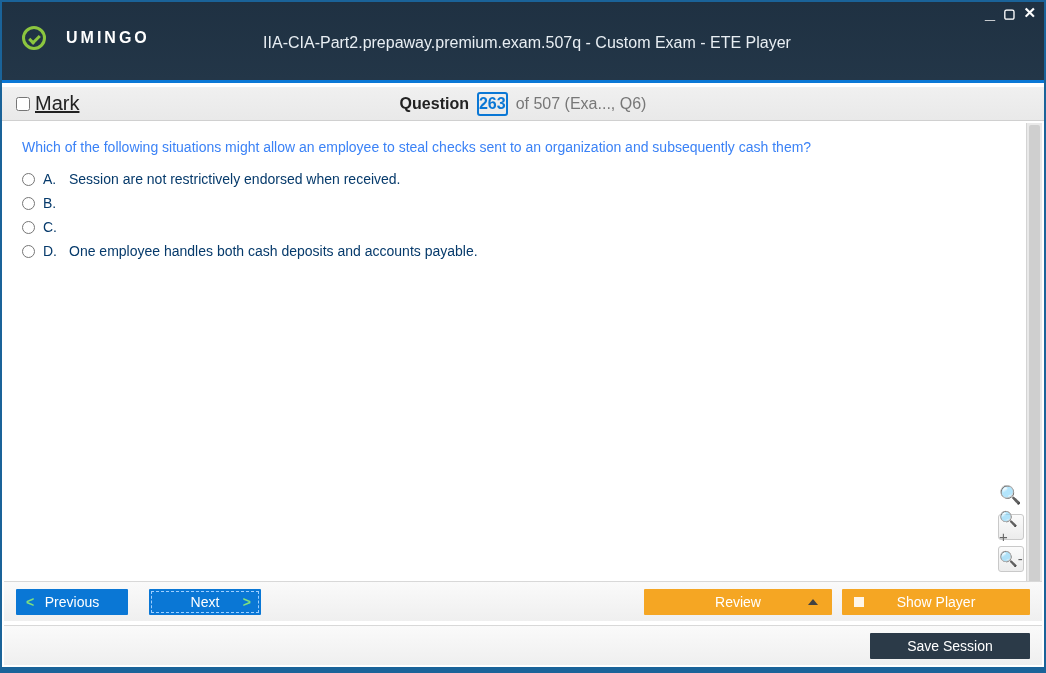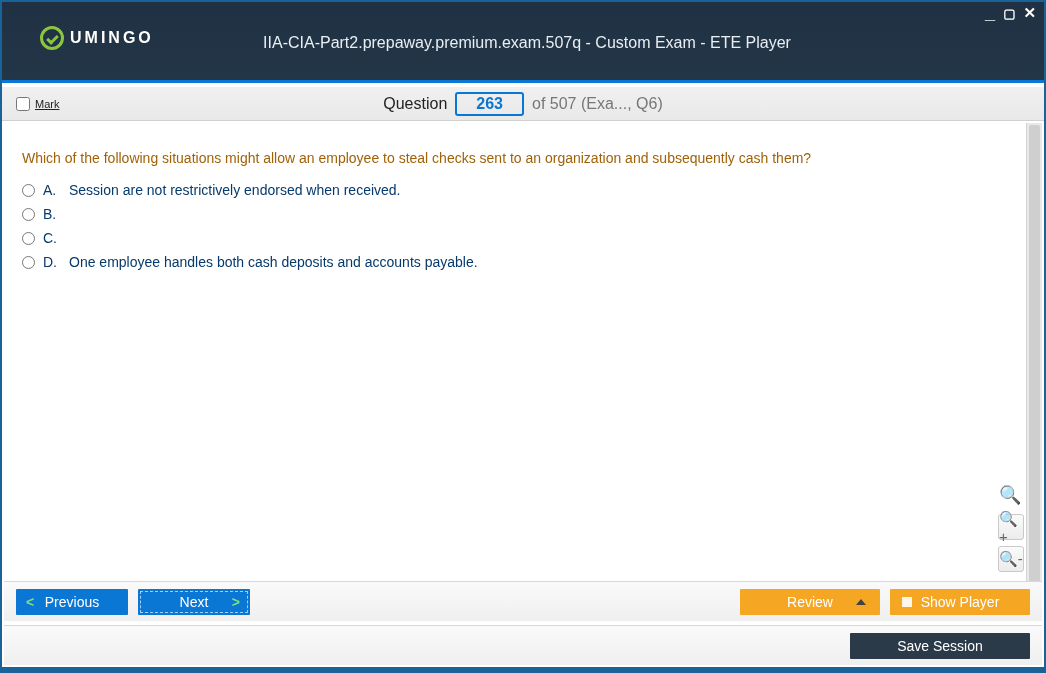--- a/index.html
+++ b/index.html
@@ -2,68 +2,68 @@
 <html><head>
 <meta charset="utf-8">
 <style>
   * { box-sizing: border-box; margin: 0; padding: 0; }
   html, body { width: 1046px; height: 673px; font-family: Arial, Helvetica, sans-serif; overflow: hidden; background:#fff; }
   .outer-border { width:1046px; height:673px; border-top:2px solid #1a6399; border-left:2px solid #1a6399; border-right:2px solid #1a6399; border-bottom:6px solid #1a6399; position:relative; background:#fff; }
   
   .top-header { height:78px; background:linear-gradient(#1f3142,#233648); position:relative; color:#e8eef3; }
   .win-controls { position:absolute; top:2px; right:8px; display:flex; gap:8px; align-items:center; color:#fff; font-weight:bold; }
   .win-controls span { cursor:pointer; font-family:Arial; }
-  .logo { position:absolute; left:38px; top:24px; display:flex; align-items:center; gap:6px;text-align:right; }
+  .logo { position:absolute; left:20px; top:24px; display:flex; align-items:center; gap:20px;text-align:right; }
   .logo-text { color:#fff; letter-spacing:3px; font-weight:bold; font-size:16px; }
   .title { position:absolute; left:8px; right:0; top:32px; text-align:center; color:#e8eef3; font-size:16px; }
   
   .blue-rule { height:3px; background:#0a77d5; }
   .header-spacer { height:4px; background:#fff; }
   
   .q-toolbar { height:34px; background:linear-gradient(#f0f0f0,#e9e9e9); border-bottom:1px solid #d0d0d0; display:flex; align-items:center; position:relative; }
   .mark-wrap { position:absolute; left:14px; display:flex; align-items:center; gap:5px; }
   .mark-wrap input { width:14px; height:14px; }
-  .mark-label { font-size:11px; color:#222; text-decoration:underline; }
+  .mark-label { font-size:20px; color:#222; text-decoration:underline; }
   .q-center { margin:0 auto; display:flex; align-items:center; gap:8px; font-size:16px; }
-  .q-word { font-weight:normal; color:#222; }
-  .q-num-box { border:2px solid #0a77d5; border-radius:3px; padding:1px 19px; color:#0a77d5; font-weight:bold; font-size:16px; }
+  .q-word { font-weight:bold; color:#222; }
+  .q-num-box { border:2px solid #0a77d5; border-radius:3px; padding:1px 0; color:#0a77d5; font-weight:bold; font-size:16px; }
   .q-rest { color:#777; }
   
   .content { position:absolute; top:121px; left:2px; right:2px; bottom:90px; background:#fff; }
   .content-inner { padding:16px 18px 10px 18px; height:100%; position:relative; }
-  .stem { font-size:14px; color:#a16207; margin-bottom:16px;margin-top:11px; }
+  .stem { font-size:14px; color:#3b82f6; margin-bottom:16px; }
   .options { display:flex; flex-direction:column; gap:8px; }
   .opt { display:flex; align-items:flex-start; gap:8px; font-size:14px; color:#063a6b; }
   .opt input { margin-top:2px; width:13px; height:13px; }
   .opt .letter { min-width:18px; }
   
   .vscroll { position:absolute; top:121px; right:2px; width:16px; height:462px; background:#e9e9e9; border-left:1px solid #d4d4d4; }
   .vscroll .thumb { position:absolute; left:2px; right:2px; top:2px; height:458px; background:#cfcfcf; border-radius:2px; }
   
   .zoom-tools { position:absolute; right:20px; bottom:95px; display:flex; flex-direction:column; gap:6px; align-items:center; }
   .zoom-btn { width:26px; height:26px; border:1px solid #c9c9c9; background:linear-gradient(#fbfbfb,#ececec); border-radius:3px; display:flex; align-items:center; justify-content:center; cursor:pointer; }
   .mag-icon { font-size:15px; color:#666; }
   .mag-plain { width:26px; height:26px; display:flex; align-items:center; justify-content:center; font-size:18px; color:#bfbfbf; }
   
   .bottom-bar1 { position:absolute; left:2px; right:2px; bottom:46px; height:40px; background:linear-gradient(#fafafa,#efefef); border-top:1px solid #d8d8d8; display:flex; align-items:center; padding:0 12px; gap:10px; }
   .bottom-bar2 { position:absolute; left:2px; right:2px; bottom:2px; height:40px; background:linear-gradient(#fafafa,#efefef); border-top:1px solid #d8d8d8; display:flex; align-items:center; justify-content:flex-end; padding:0 12px; gap:10px; }
   .btn { height:26px; display:inline-flex; align-items:center; justify-content:center; font-size:14px; border:none; cursor:pointer; color:#fff; border-radius:1px; }
   .btn-blue { background:#0a77d5; }
-  .btn-blue-dashed { background:#0a77d5; outline:1px dashed #9ecfff; outline-offset:-3px; }
+  .btn-blue-dashed { background:#0a77d5; outline:1px dashed #9ecfff; outline-offset:-3px;margin-left:11px; }
   .btn-orange { background:#f5a623; }
   .btn-dark { background:#2b3a48; }
   .nav-btn { width:112px; gap:0; position:relative; }
   .nav-btn .chev { font-weight:bold; position:absolute; }
   .nav-btn .chev.left { left:10px; color:#7fe07f; }
   .nav-btn .chev.right { right:10px; color:#7fe07f; }
-  .wide-btn { width:140px; position:relative; }
+  .wide-btn { width:188px; position:relative; }
   .wide-btn .square { width:10px; height:10px; background:#fff; position:absolute; left:12px; opacity:.9; }
   .wide-btn .tri { position:absolute; right:14px; width:0; height:0; border-left:5px solid transparent; border-right:5px solid transparent; border-bottom:6px solid #424242; }
   .spacer-flex { flex:1; }
-  .btn-session { width:180px;text-align:right; }
+  .btn-session { width:160px;text-align:right; }
   
   .logo-check { width:24px; height:24px; border:3px solid #8cc63f; border-radius:50%; position:relative; }
   .logo-check::after { content:""; position:absolute; left:4px; top:6px; width:8px; height:4px; border-left:3px solid #8cc63f; border-bottom:3px solid #8cc63f; transform:rotate(-45deg); }
 </style>
 </head>
 <body>
 
 <div class="outer-border">
 
   <div class="top-header">

